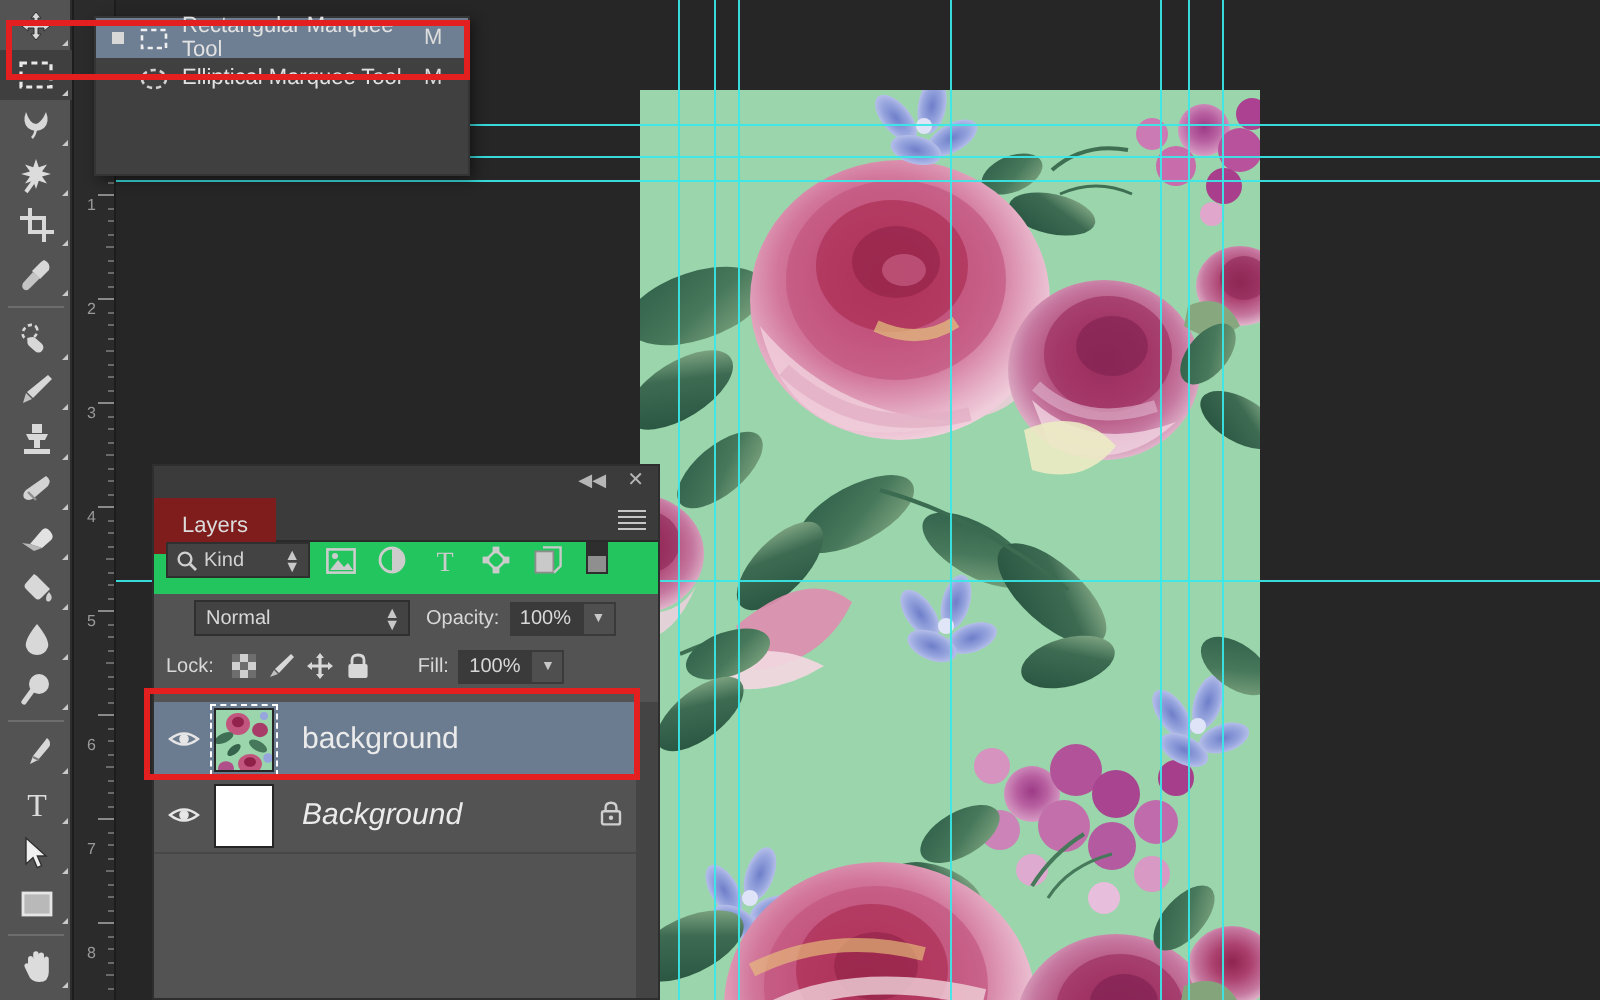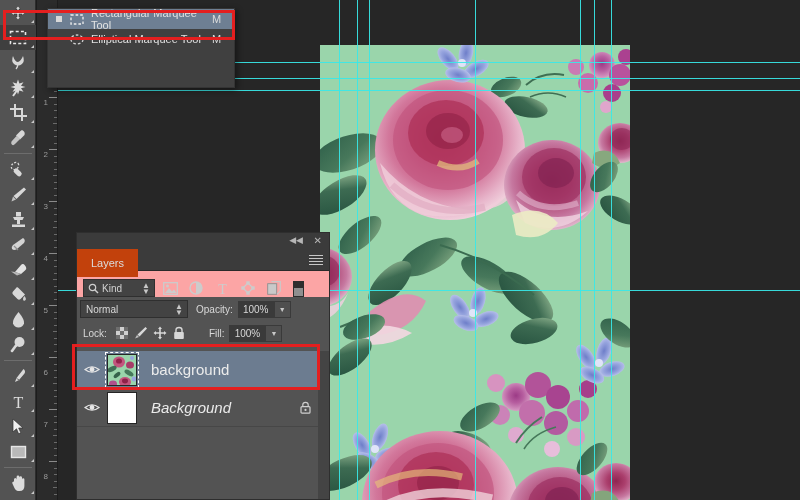--- a/index.html
+++ b/index.html
@@ -54,40 +54,40 @@
   .fitem .fkey{ width:22px; text-align:left; color:#dcdcdc; }
 
   
   #layers{ position:absolute; left:76px; top:232px; width:254px; height:268px;
     background:#535353; border:1px solid #2e2e2e; z-index:30; }
   #panel-titlebar{ height:16px; background:#3b3b3b; position:relative; }
   .pb-icon{ position:absolute; top:3px; color:#b6b6b6; font-size:9px; line-height:9px; }
   #tabrow{ height:22px; background:#3b3b3b; position:relative;
     border-bottom:1px solid #2a2a2a; }
   #tab-layers{ position:absolute; left:0; top:0; height:22px; padding:14px 14px;
-    background:#c2410c; color:#dcdcdc; font-size:11px; display:flex;
+    background:#7f1d1d; color:#dcdcdc; font-size:11px; display:flex;
     align-items:center; }
   #panel-menu{ position:absolute; right:6px; top:6px; width:14px; }
   #panel-menu i{ display:block; height:1px; background:#c7c7c7; margin-bottom:2px; }
 
-  #filterrow{ height:26px; display:flex; align-items:flex-end; padding:0 6px;
-    background:#fca5a5; }
+  #filterrow{ height:26px; display:flex; align-items:flex-start; padding:0 6px;
+    background:#22c55e; }
   .kindbox{ width:72px; height:18px; background:#434343; border:1px solid #2f2f2f;
     display:flex; align-items:center; color:#d2d2d2; font-size:10px;
     padding-left:4px; position:relative; }
   .kindbox .spin{ position:absolute; right:4px; top:3px; color:#c8c8c8;
     font-size:8px; line-height:6px; }
   .fbtn{ width:22px; height:18px; margin-left:4px; display:flex;
     align-items:center; justify-content:center; }
   .toggleswitch{ width:11px; height:16px; background:#2e2e2e; margin-left:8px;
     position:relative; }
   .toggleswitch::after{ content:""; position:absolute; left:1px; top:7px;
     width:9px; height:8px; background:#8f8f8f; }
 
-  #moderow{ height:24px; display:flex; align-items:center; padding:0 3px; }
+  #moderow{ height:24px; display:flex; align-items:center; padding:0 20px; }
   .modebox{ width:108px; height:18px; background:#434343; border:1px solid #2f2f2f;
     color:#d8d8d8; font-size:10px; display:flex; align-items:center;
     padding-left:5px; position:relative; }
   .modebox .spin{ position:absolute; right:4px; top:3px; color:#c8c8c8;
     font-size:8px; line-height:6px; }
   .fieldlabel{ color:#d8d8d8; font-size:10px; margin:0 5px 0 8px; }
   .valbox{ width:36px; height:17px; background:#3a3a3a; color:#d8d8d8;
     font-size:10px; display:flex; align-items:center; justify-content:center; }
   .stepper{ width:17px; height:17px; background:#4f4f4f; border:1px solid #3a3a3a;
     display:flex; align-items:center; justify-content:center;

